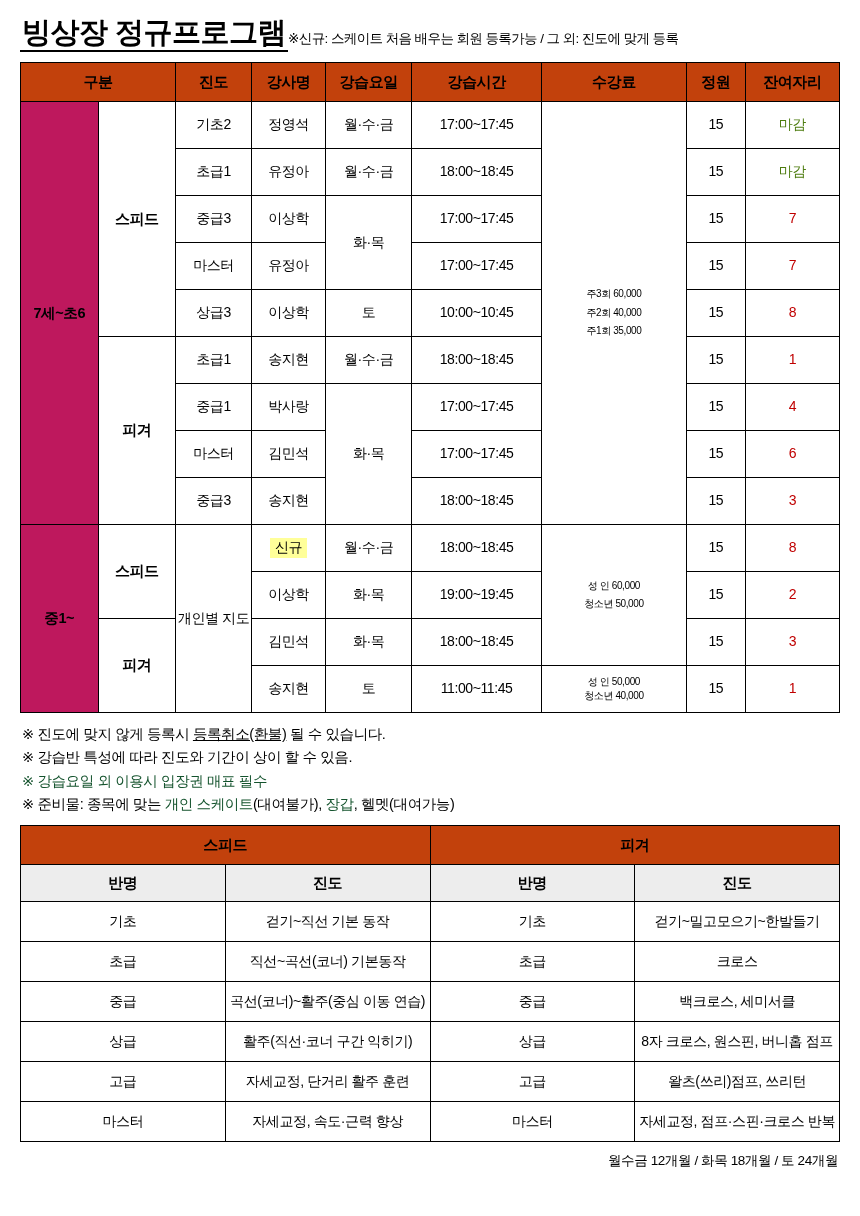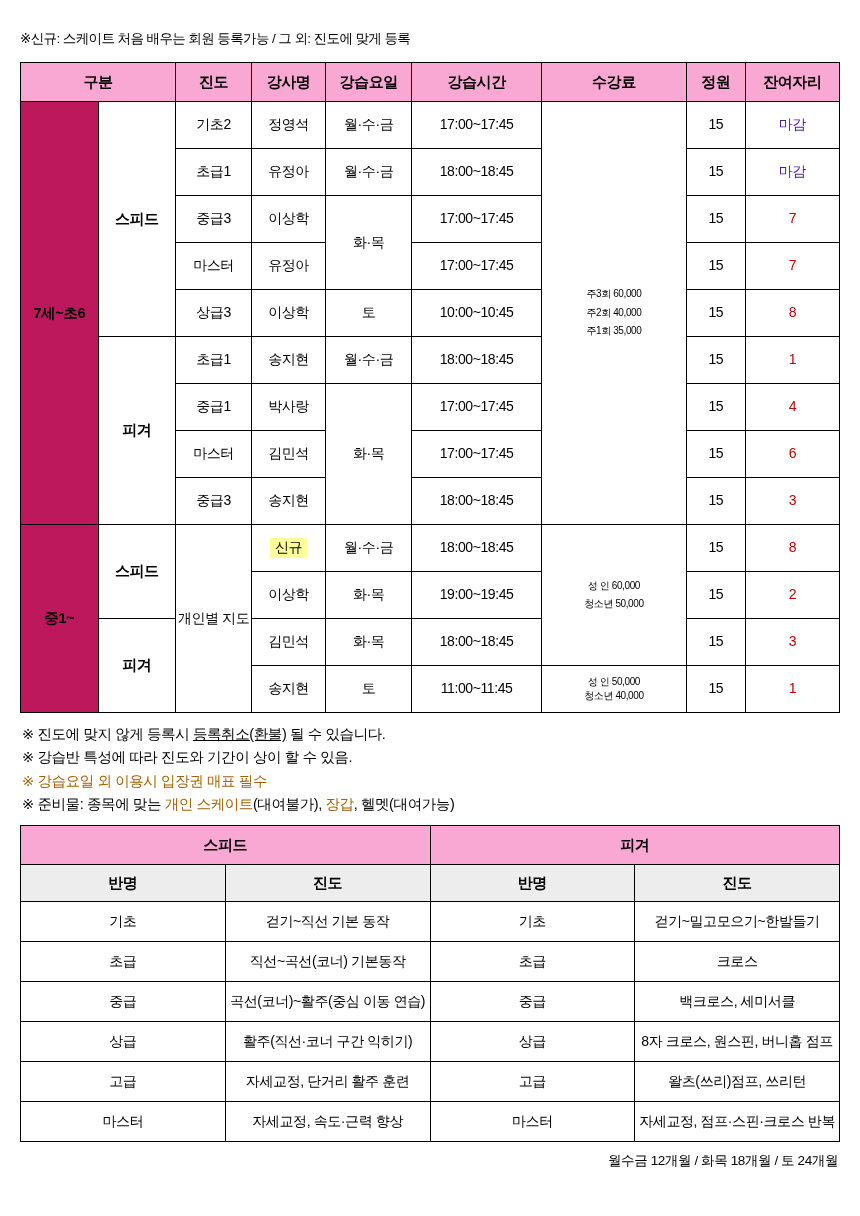--- a/index.html
+++ b/index.html
@@ -57,59 +57,59 @@
   th, td {
     border: 1px solid #000000;
     text-align: center;
     vertical-align: middle;
     font-size: 14px;
     letter-spacing: -0.4px;
     padding: 2px 1px;
     line-height: 1.25;
   }
   thead th {
-    background: #f9a8d4;
+    background: #c2410c;
     font-weight: bold;
     height: 34px;
     font-size: 15px;
   }
 
   
   .schedule td { height: 42px; }
   .cell-group {
     background: #be185d;
     font-weight: bold;
     font-size: 14.5px;
   }
   .cell-disc {
     font-weight: bold;
     font-size: 15px;
   }
   .cell-fee { font-size: 10px; line-height: 1.85; }
   .cell-fee.tight { line-height: 1.45; }
   .cell-seats-left { color: #c00000; font-size: 14px; }
-  .cell-seats-left.closed { color: #4c1d95; }
+  .cell-seats-left.closed { color: #4d7c0f; }
   .tag-new {
     background: #ffff99;
     padding: 1px 5px;
     display: inline-block;
   }
 
   
   .notes {
     padding: 10px 2px 8px 2px;
     font-size: 14.5px;
     letter-spacing: -0.4px;
   }
   .note-line {
     line-height: 1.62;
     white-space: nowrap;
   }
   .note-line.indent { padding-left: 22px; }
-  .red { color: #a16207; }
+  .red { color: #14532d; }
   .underline { text-decoration: underline; }
 
   
   .progress td { height: 35px; }
   .progress thead th.sub { height: 32px; background: #ededed; }
   .prog-name { font-size: 14px; }
   .prog-desc { font-size: 14px; }
 
   
   .footer {
@@ -118,20 +118,21 @@
     padding: 10px 2px 0 0;
     letter-spacing: -0.4px;
   }
 </style>
 </head>
 <body>
 
 <div class="page">
 
   <div class="header">
+    <div class="doc-title">빙상장 정규프로그램</div>
     <div class="doc-subtitle">※신규: 스케이트 처음 배우는 회원 등록가능 / 그 외: 진도에 맞게 등록</div>
   </div>
 
   <table class="schedule">
     <thead>
       <tr>
         <th colspan="2" style="width:150px">구분</th>
         <th style="width:72px">진도</th>
         <th style="width:70px">강사명</th>
         <th style="width:82px">강습요일</th>

